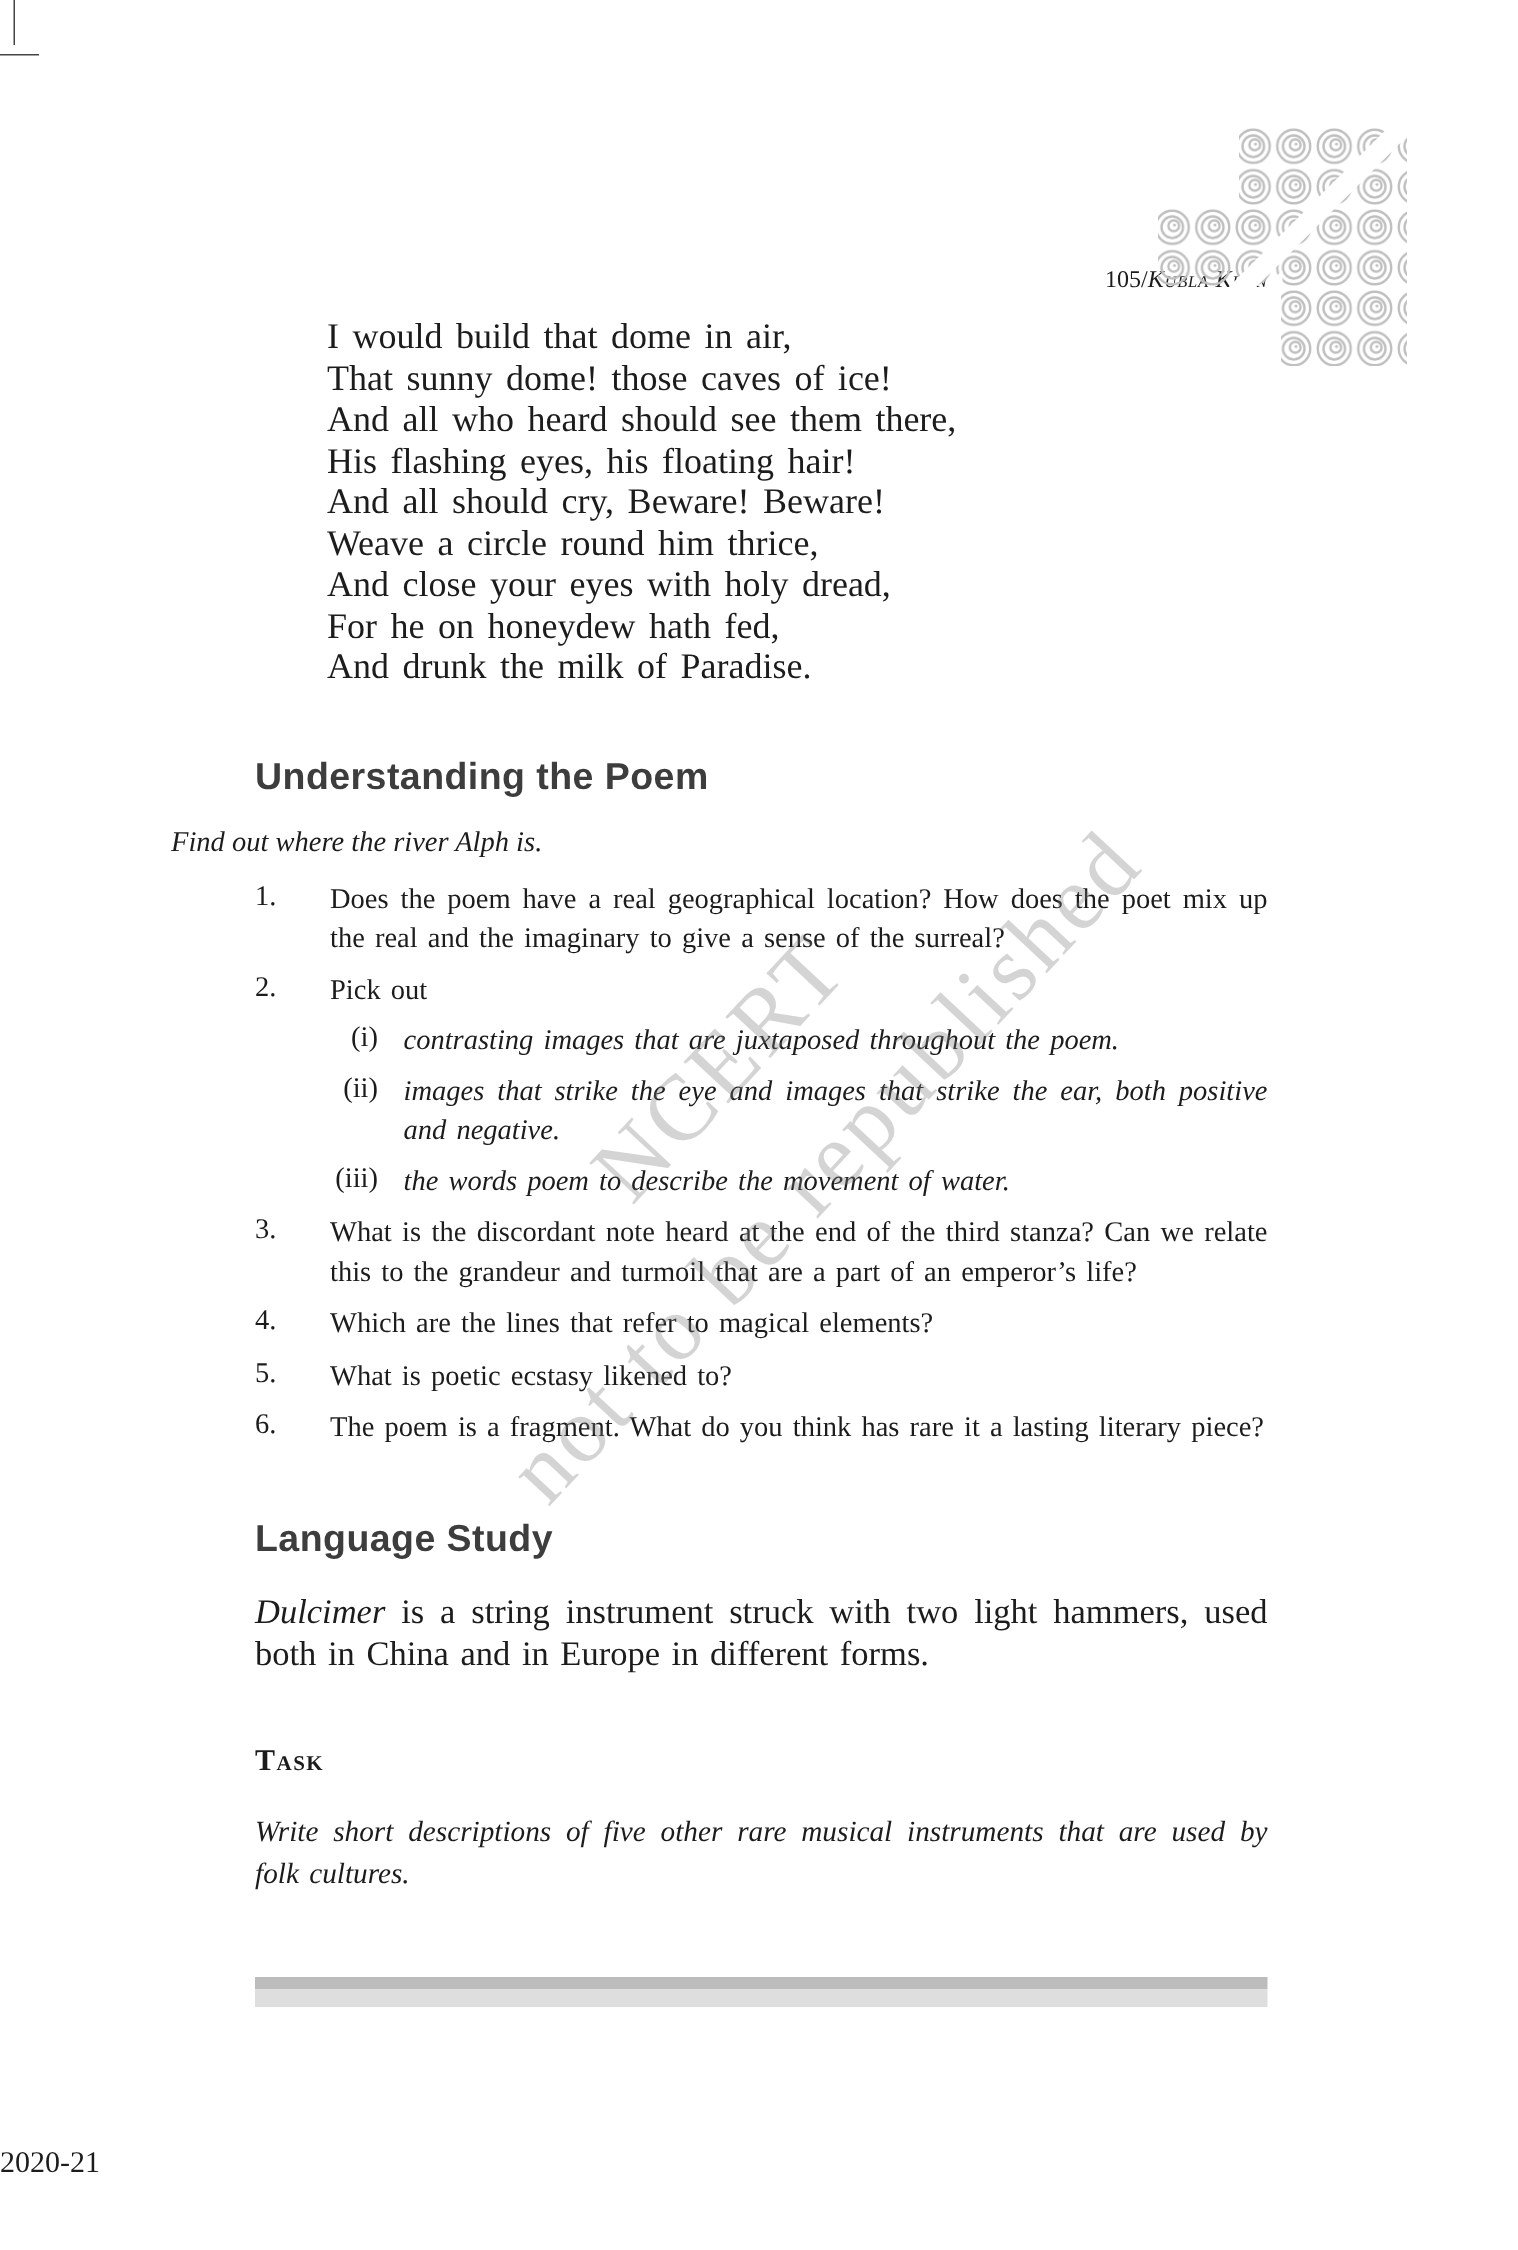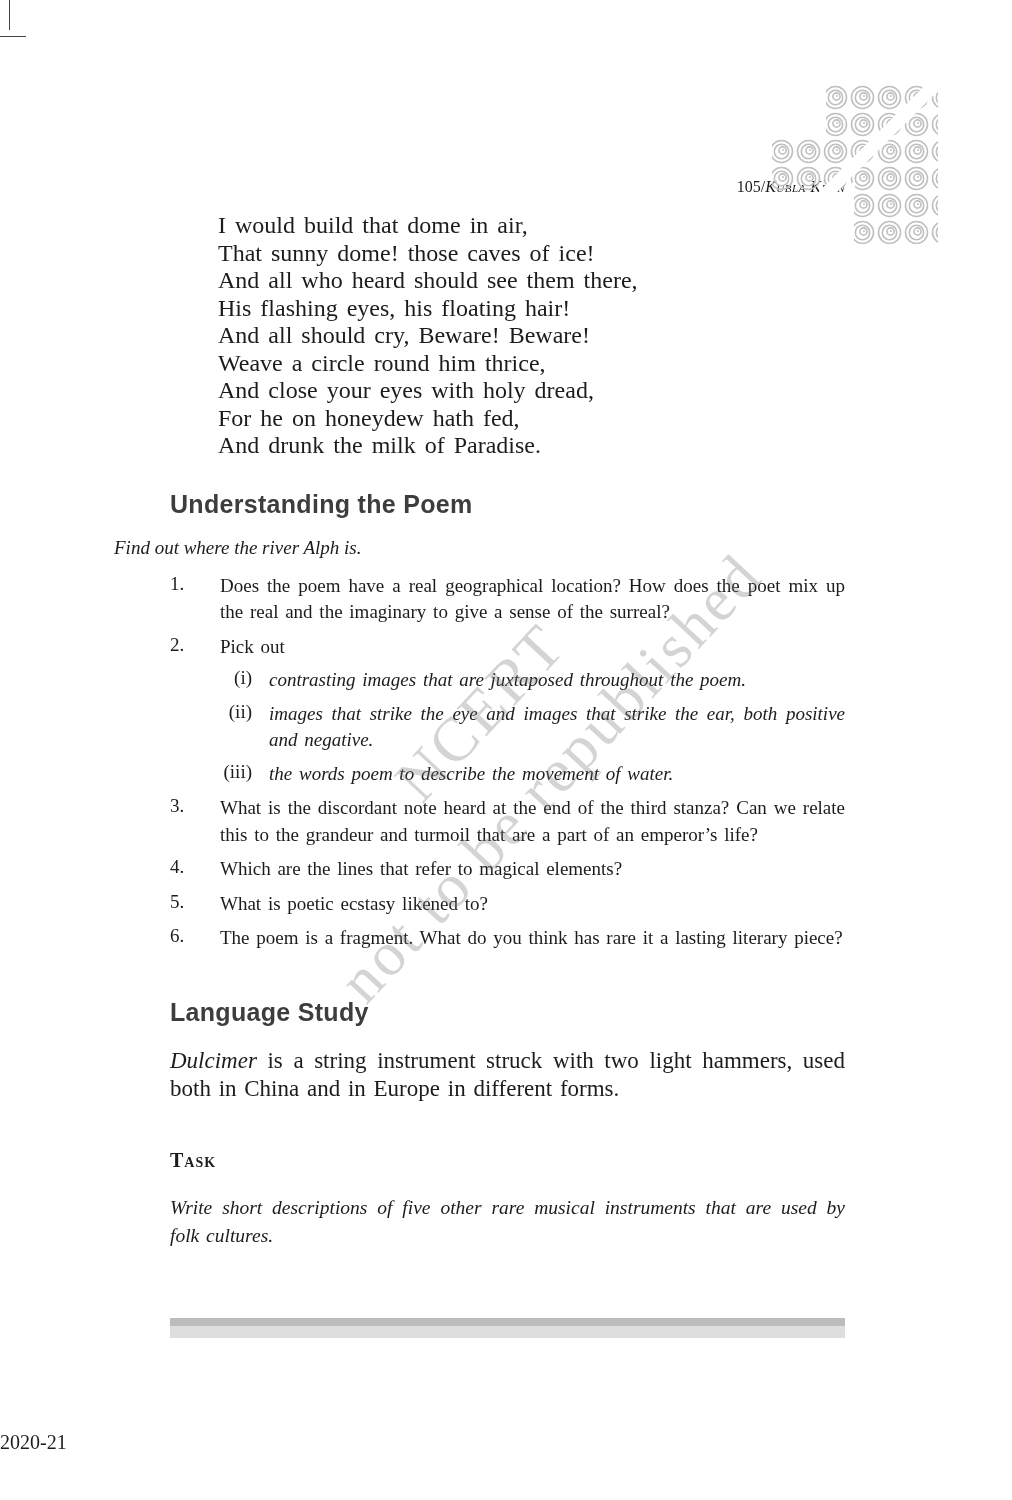--- a/index.html
+++ b/index.html
@@ -15,21 +15,21 @@
 
   
   .page-header { margin-top:178px; padding-right:167px; text-align:right; font-size:16px; }
   .chapter { font-style:italic; font-variant:small-caps; letter-spacing:0.5px; }
 
   
   .poem { margin-top:16px; padding-left:218px; font-size:24px; line-height:27.5px; }
   .poem-line { word-spacing:3px; }
 
   
-  .section-heading { margin-top:30px; padding-left:170px;
+  .section-heading { margin-top:44px; padding-left:170px;
       font-family:"Liberation Sans","DejaVu Sans",sans-serif;
       font-weight:700; font-size:25px; color:#3d3d3d; letter-spacing:0.3px; }
 
   .intro-italic { margin-top:18px; padding-left:114px; font-style:italic; font-size:19px; }
 
   
   .questions { margin-top:14px; padding-left:170px; padding-right:167px; font-size:19px; }
   .q-row { display:flex; margin-top:8px; }
   .q-num { width:50px; flex:0 0 50px; }
   .q-text { flex:1; text-align:justify; line-height:26.5px; word-spacing:2px; }

